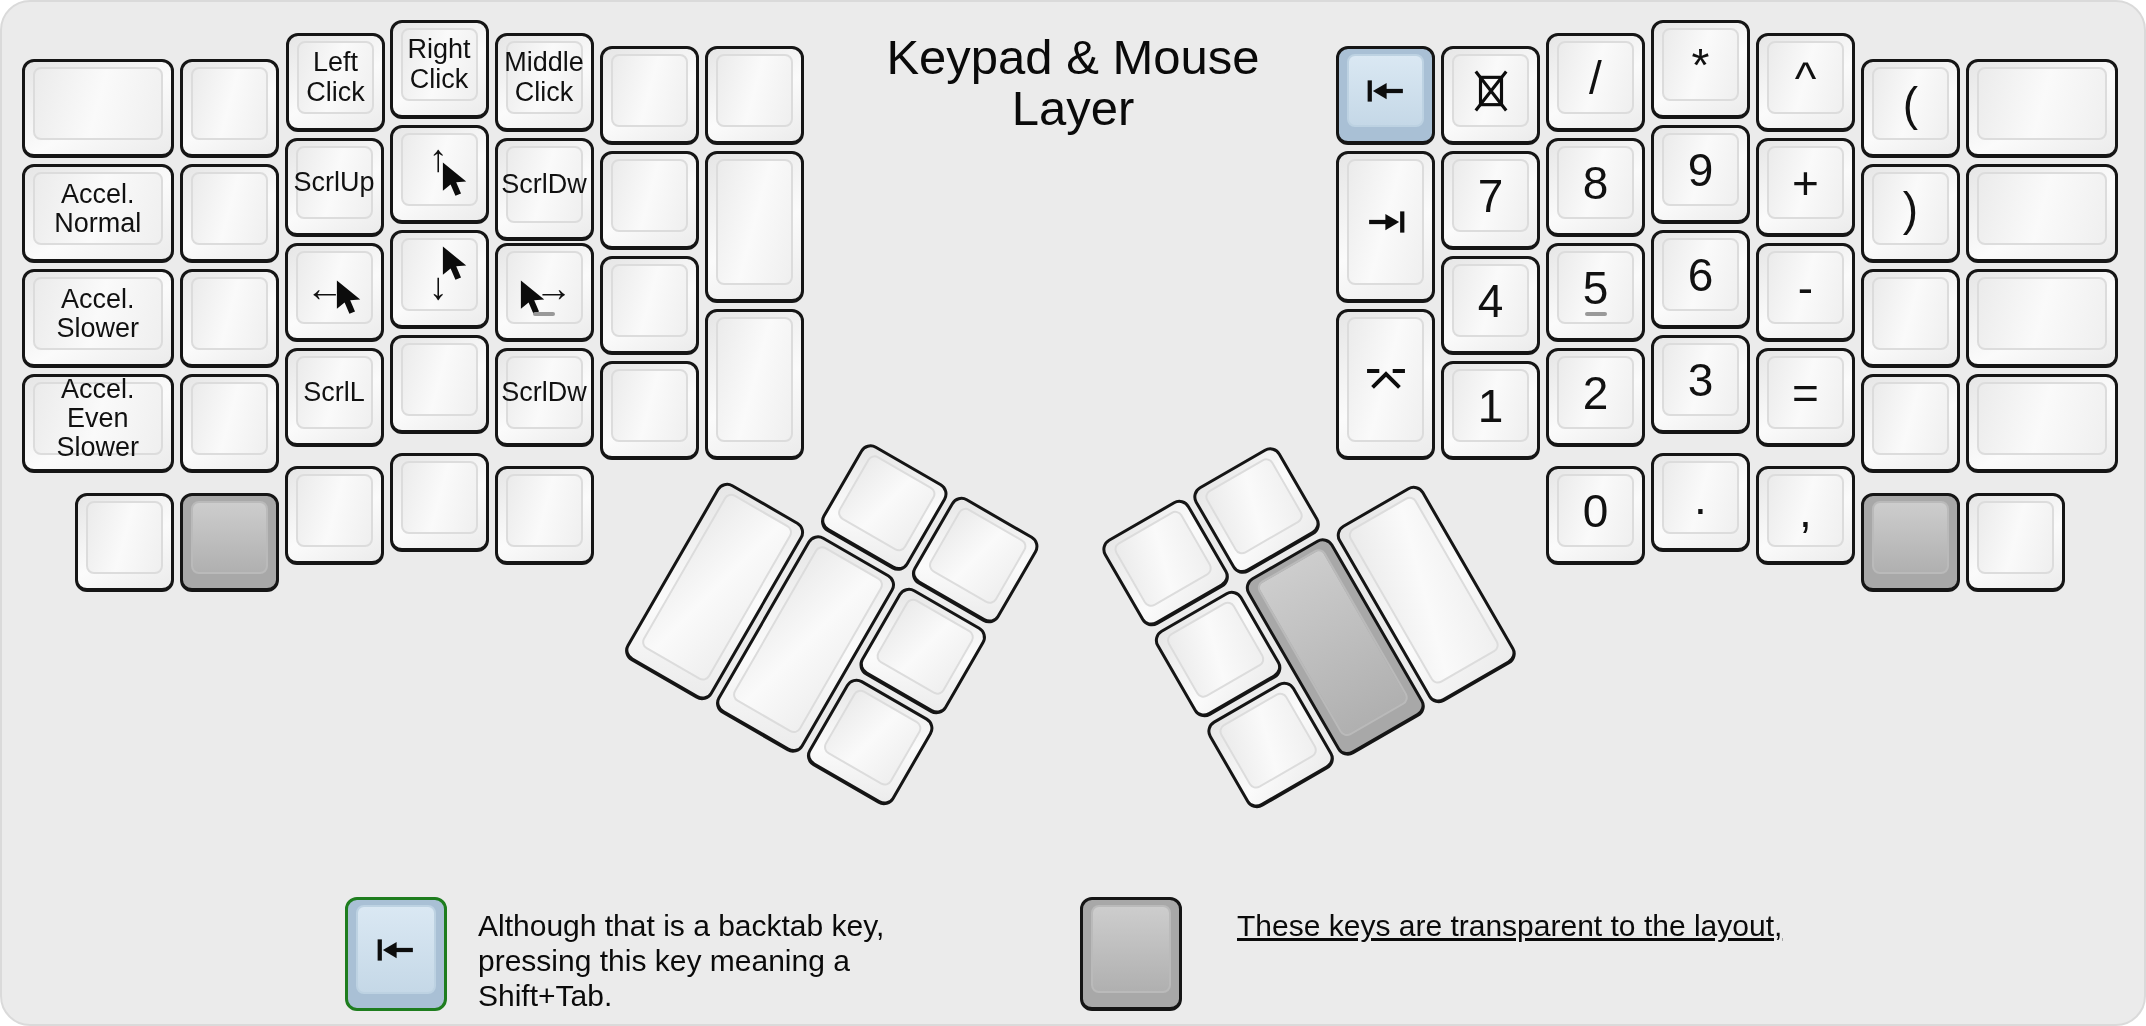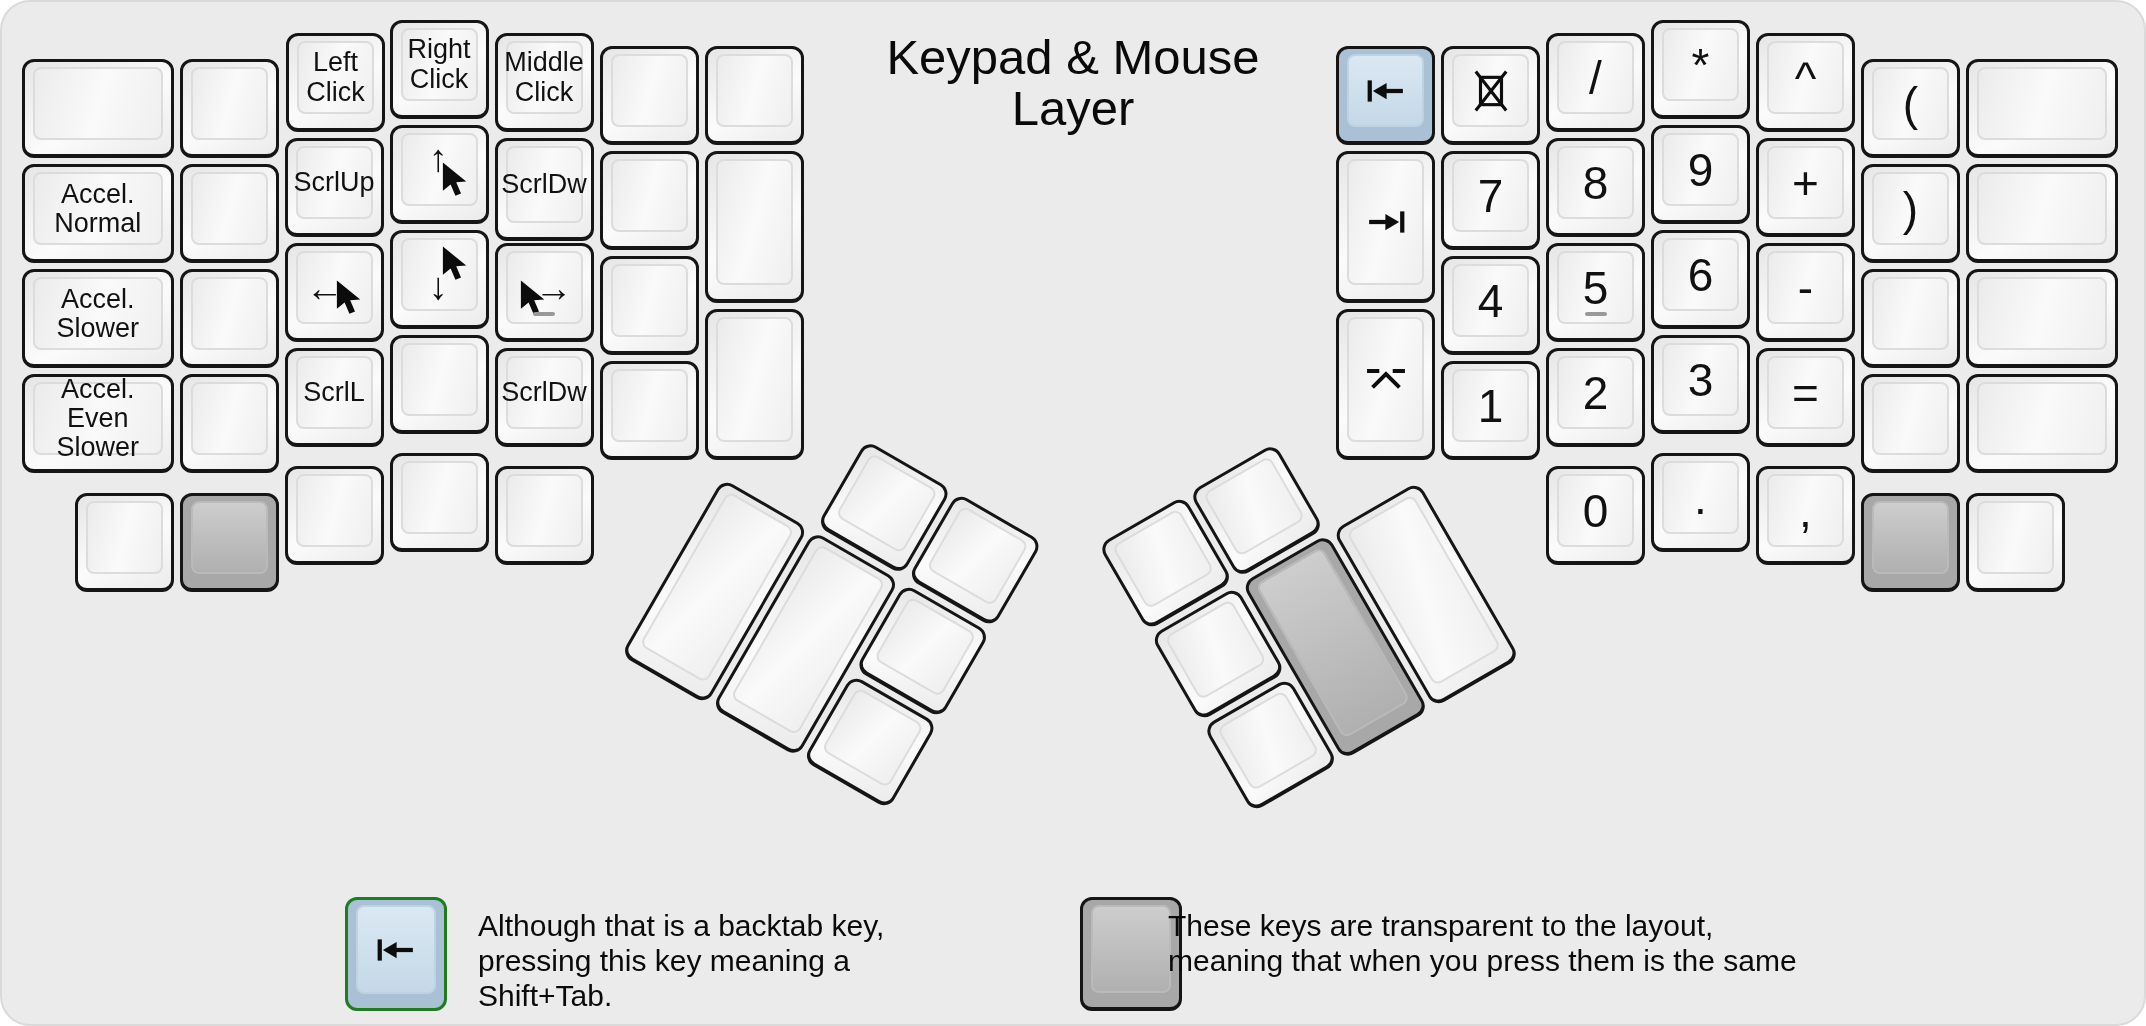--- a/index.html
+++ b/index.html
@@ -63,21 +63,21 @@
   .thumb{position:absolute;width:315px;height:315px;}
   #left-thumb{left:733px;top:545px;transform:rotate(30deg);transform-origin:315px 0;}
   #right-thumb{left:1098px;top:545px;transform:rotate(-30deg);transform-origin:0 0;}
   
   #title{
     position:absolute;left:673px;top:32px;width:800px;
     text-align:center;font-size:49px;line-height:51px;color:#0a0a0a;
   }
   .legend-text{position:absolute;top:908px;font-size:30px;line-height:35px;color:#0a0a0a;}
   #legend-text-1{left:478px;}
-  #legend-text-2{left:1168px;}
+  #legend-text-2{left:1237px;text-decoration:underline;}
 </style>
 </head>
 <body>
 
 <div class="panel"></div>
 
 <div id="title">
   <div>Keypad &amp; Mouse</div>
   <div>Layer</div>
 </div>
@@ -469,14 +469,13 @@
   <div>Although that is a backtab key,</div>
   <div>pressing this key meaning a</div>
   <div>Shift+Tab.</div>
 </div>
 
 <div class="key gray" style="left:1080px;top:897px;width:102px;height:114px;">
   <div class="cap"></div>
 </div>
 <div class="legend-text" id="legend-text-2">
   <div>These keys are transparent to the layout,</div>
-  <div>meaning that when you press them is the same</div>
 </div>
 
 </body></html>

